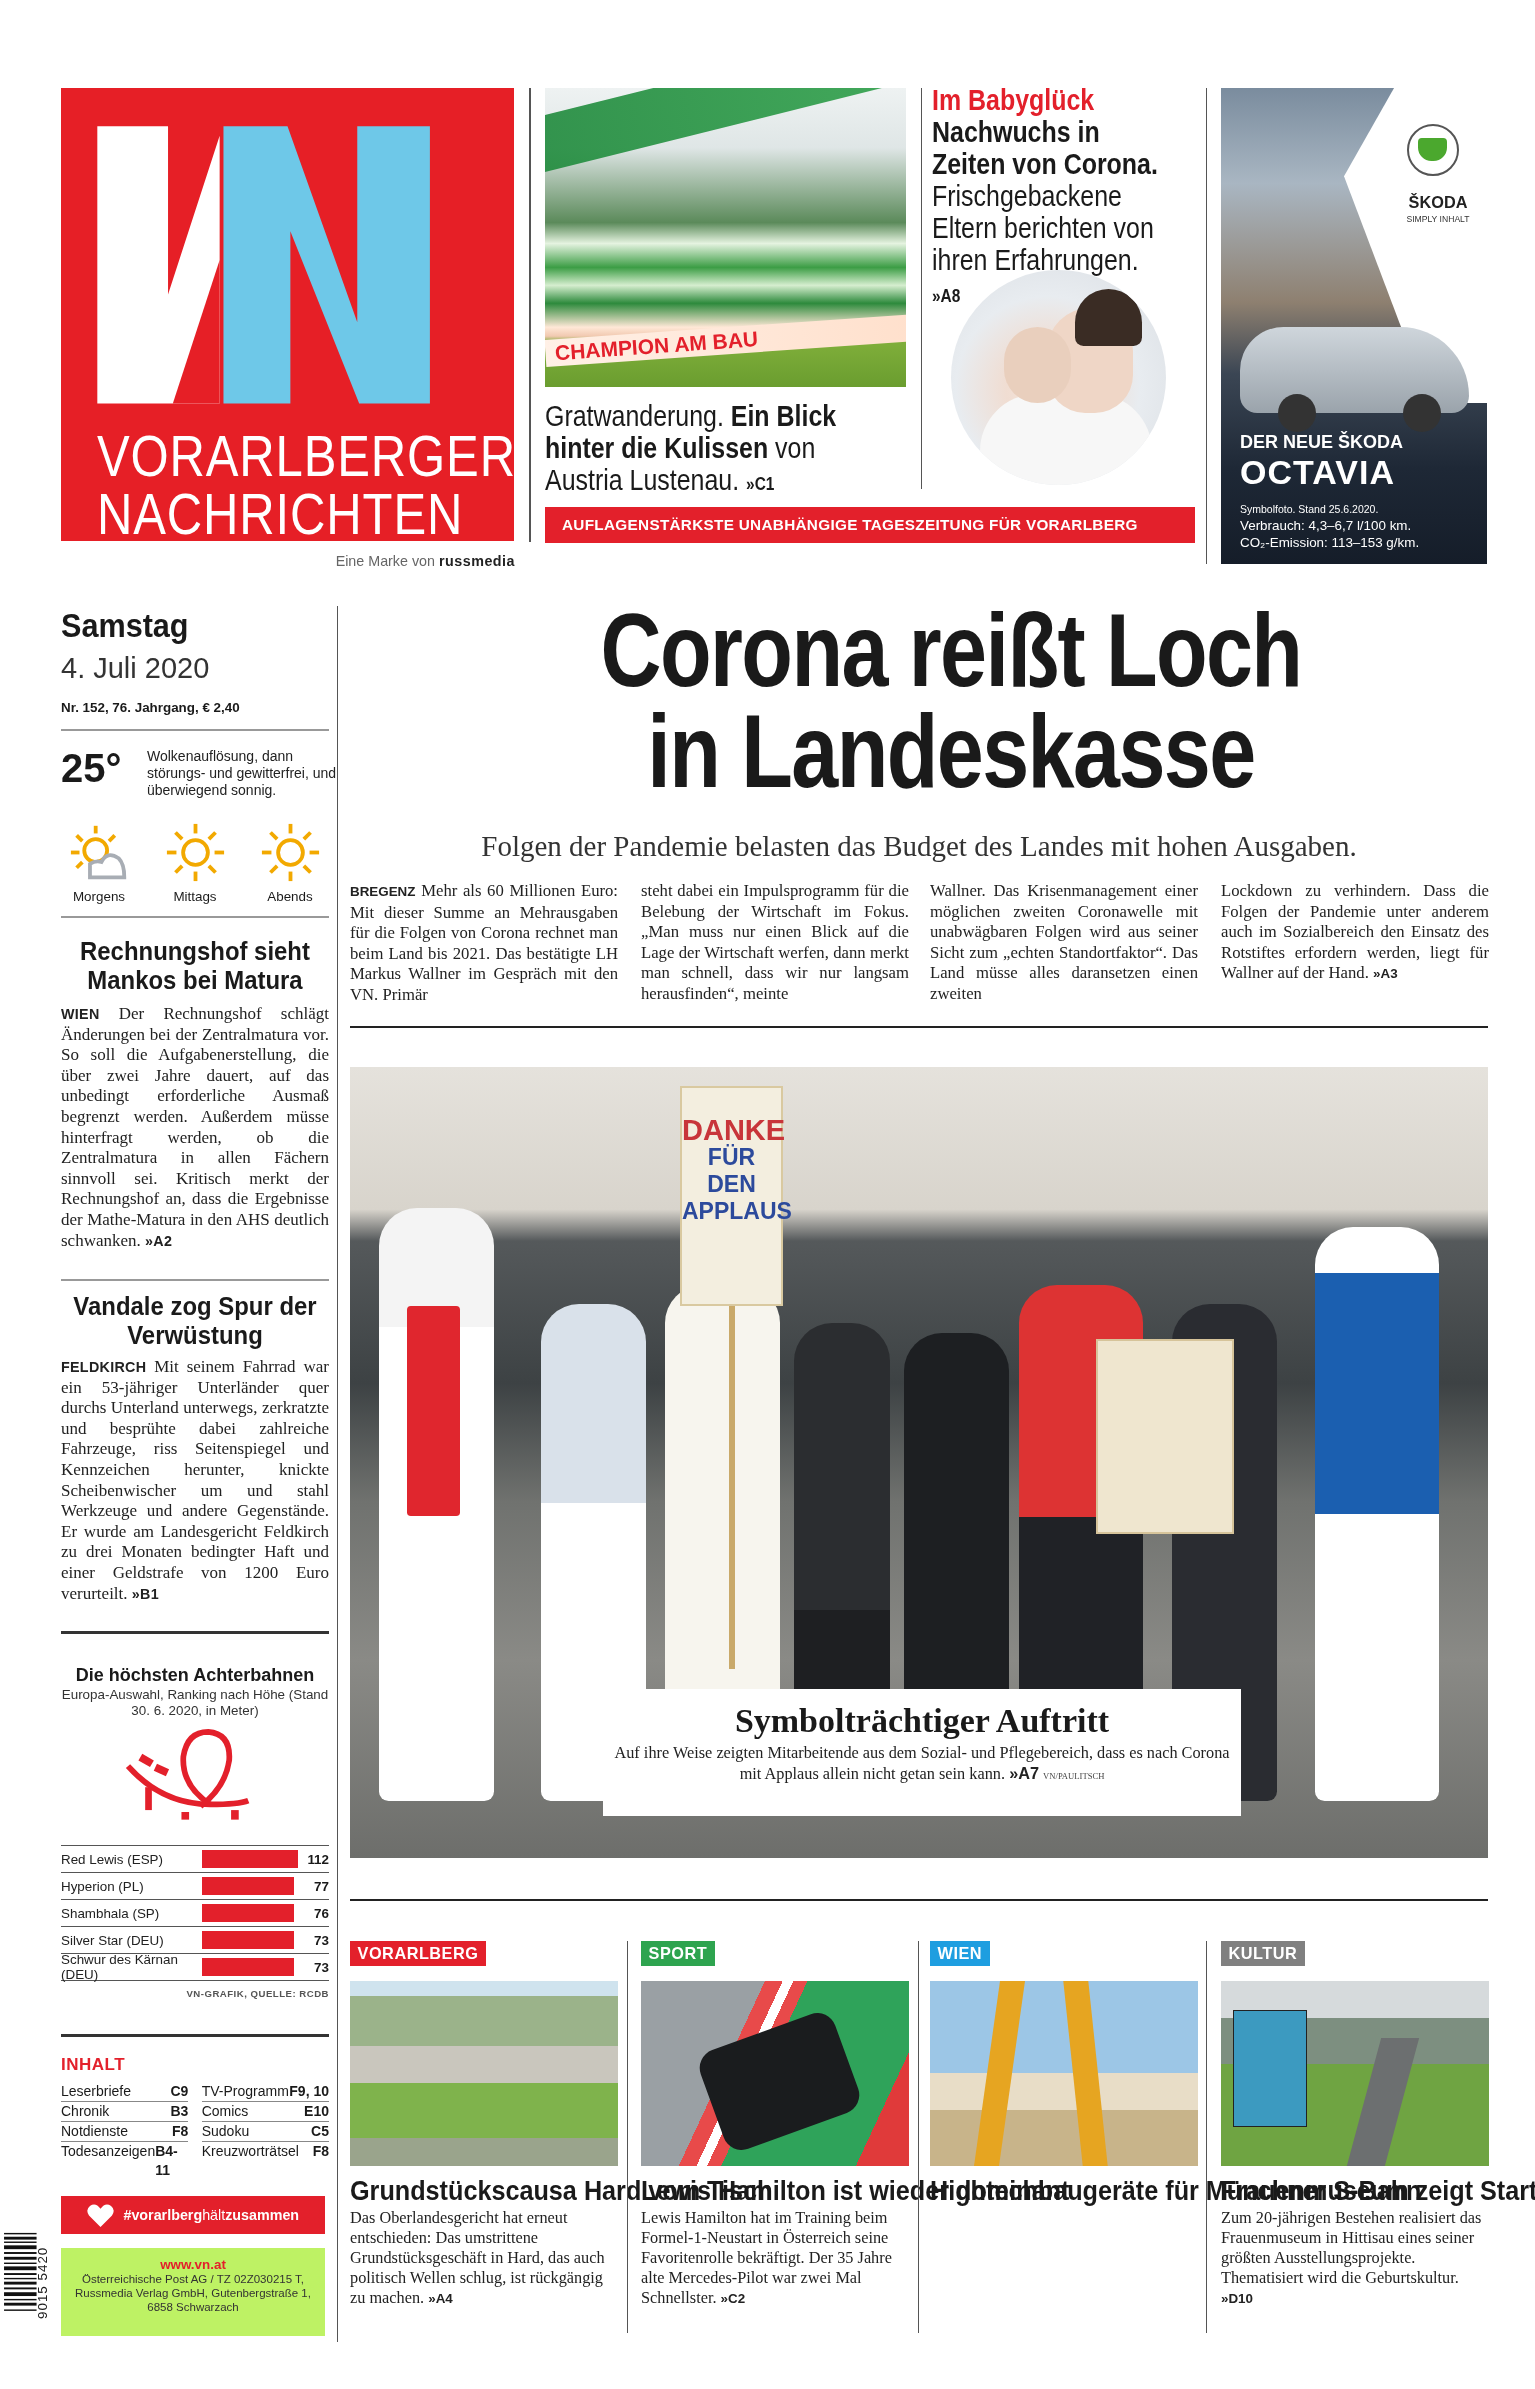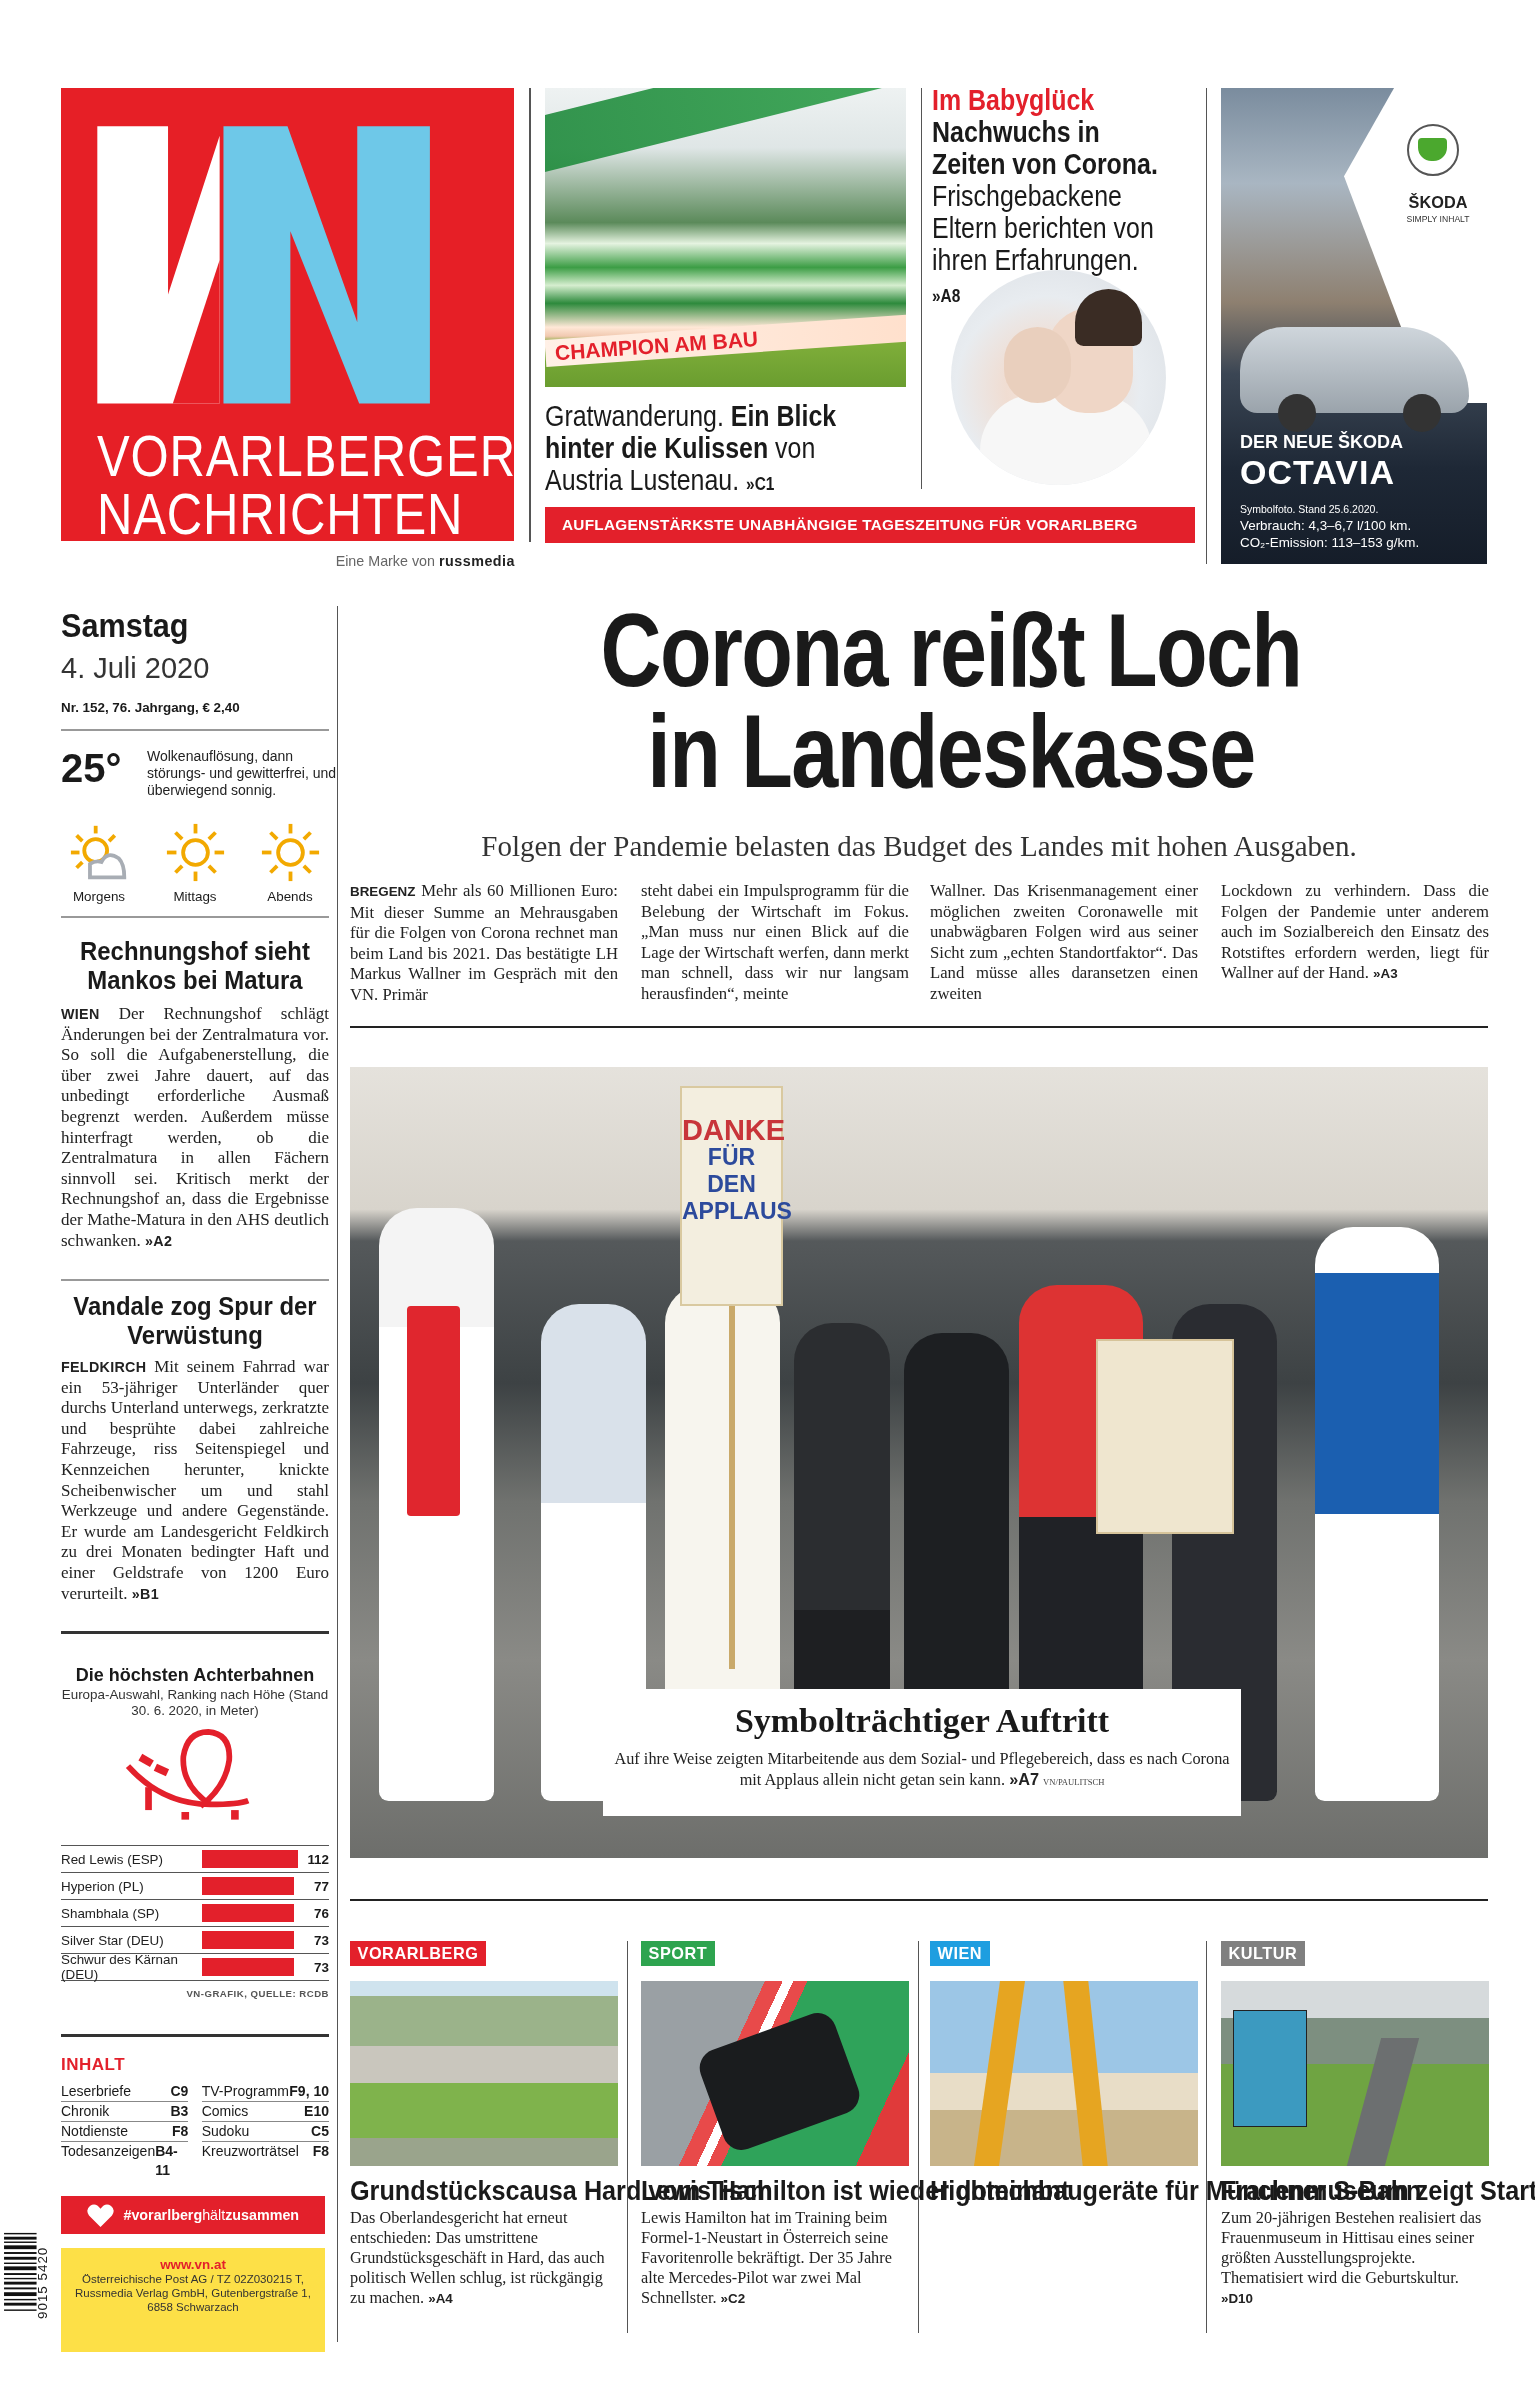--- a/index.html
+++ b/index.html
@@ -72,38 +72,38 @@
   .crow .val{margin-left:auto;font-weight:900;font-size:13.4px;}
   #chart-src{left:61px;top:1988px;width:268px;text-align:right;font-size:9.6px;font-weight:bold;color:#555;letter-spacing:0.5px;}
   
   #inhalt-title{left:61px;top:2055px;font-weight:900;font-size:17px;color:#e3202b;letter-spacing:0.5px;}
   #inhalt{left:61px;top:2082px;width:268px;display:grid;grid-template-columns:1fr 1fr;column-gap:13.4px;}
   .irow{display:flex;justify-content:space-between;font-size:14px;line-height:19px;border-bottom:1.4px solid #888;}
   .irow:nth-last-child(-n+2){border-bottom:none;}
   .irow b{font-weight:900;}
   #heart-banner{left:61px;top:2196px;width:264px;height:38px;background:#e3202b;color:#fff;display:flex;align-items:center;justify-content:center;gap:9.6px;font-size:14.3px;font-weight:900;}
   #heart-banner .light{font-weight:normal;}
-  #footer{left:61px;top:2248px;width:264px;height:104px;background:#fde047;text-align:center;font-size:11.5px;line-height:14.3px;color:#333;padding-top:9.6px;box-sizing:border-box;}
+  #footer{left:61px;top:2248px;width:264px;height:88px;background:#bef264;text-align:center;font-size:11.5px;line-height:14.3px;color:#333;padding-top:9.6px;box-sizing:border-box;}
   #footer .url{color:#e3202b;font-weight:900;font-size:13.4px;}
   #barcode{left:3.8px;top:2231px;width:46px;height:88px;}
   
   #headline{left:411px;top:600px;width:1080px;text-align:center;font-size:103px;line-height:101px;font-weight:900;letter-spacing:-1.9px;transform:scaleX(.82);transform-origin:center;}
   #subhead{left:350px;top:830px;width:1138px;text-align:center;font-size:29px;color:#333;}
   .body-col{position:absolute;top:881px;width:268px;font-size:16.7px;line-height:20.6px;text-align:justify;color:#222;font-stretch:condensed;}
   .body-col b{font-family:"Liberation Sans",sans-serif;font-weight:900;font-size:13.4px;}
   #photo{left:350px;top:1067px;width:1138px;height:791px;overflow:hidden;
     background:linear-gradient(180deg,#e5e2dc 0%,#d8d4cc 18%,#55595b 22%,#3d4244 40%,#70726f 55%,#8a8a86 75%,#6d6e6b 100%);}
   #photo .person{position:absolute;bottom:57px;border-radius:38px 38px 9.6px 9.6px;}
   #photo .sign{position:absolute;left:330px;top:19px;width:103px;height:220px;background:#f3eedf;border:2.9px solid #d9c9a0;box-sizing:border-box;text-align:center;font-weight:900;font-size:23px;line-height:27px;padding-top:17px;}
   #photo .sign .s1{color:#c8353a;font-size:29px;margin-top:12px;}
   #photo .sign .s2{color:#2c4a9c;}
   #photo .pole{position:absolute;left:379px;top:239px;width:5.7px;height:363px;background:#c9a96a;}
   #caption{left:603px;top:1689px;width:638px;height:127px;background:#fff;text-align:center;}
   #caption .ct{font-weight:900;font-size:34px;margin-top:13.4px;}
-  #caption .cb{font-size:16.3px;line-height:20px;color:#222;margin-top:9px;}
+  #caption .cb{font-size:16.3px;line-height:20px;color:#222;margin-top:3px;}
   #caption .cr{font-size:8.6px;color:#444;}
   
   .sec{position:absolute;top:1941px;width:268px;}
   .sec .tag{display:inline-block;color:#fff;font-weight:900;font-size:16.3px;padding:2.9px 7.6px;letter-spacing:0.5px;}
   .sec .img{margin-top:15.3px;width:268px;height:185px;}
   .sec .h{font-weight:900;font-size:28px;line-height:29px;margin-top:9.6px;transform:scaleX(.9);transform-origin:left;white-space:nowrap;}
   .sec .p{font-size:16.3px;line-height:20px;color:#222;margin-top:3.8px;}
   .sec .p b{font-family:"Liberation Sans",sans-serif;font-weight:900;font-size:13.4px;}
 </style>
 </head>

